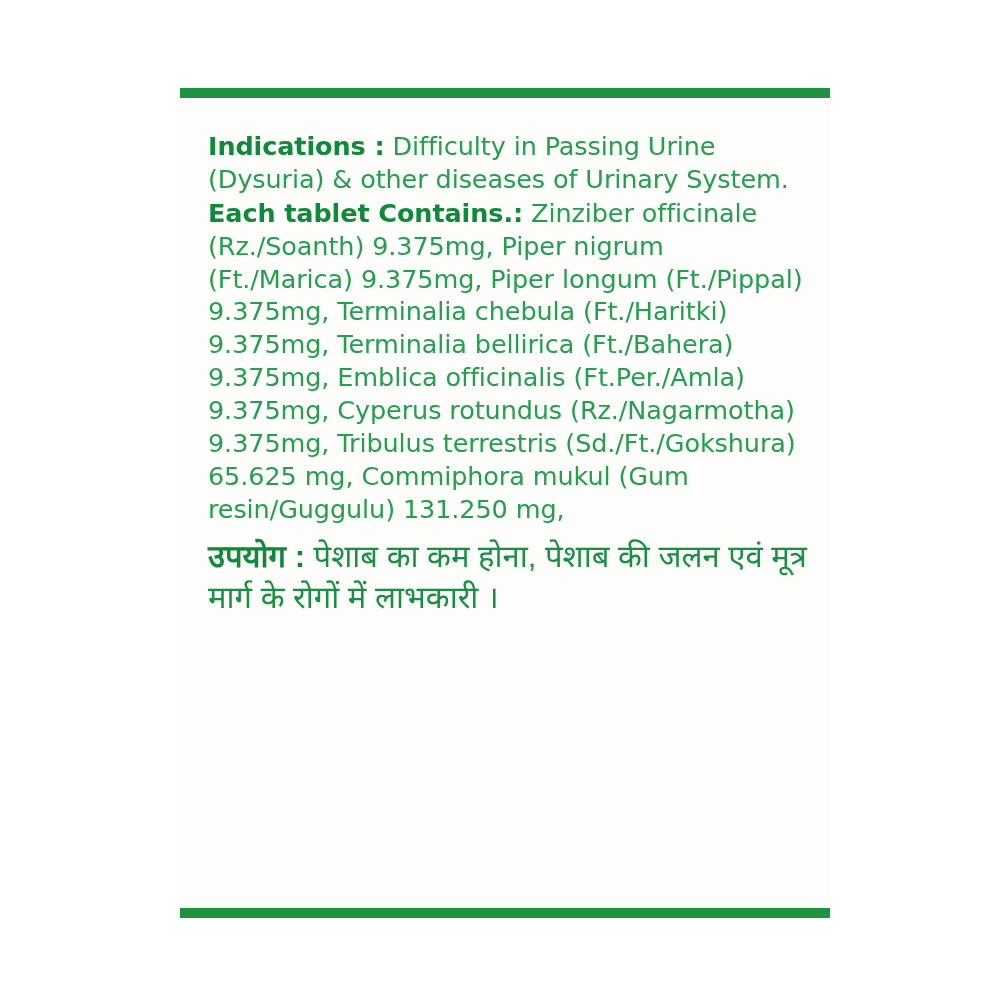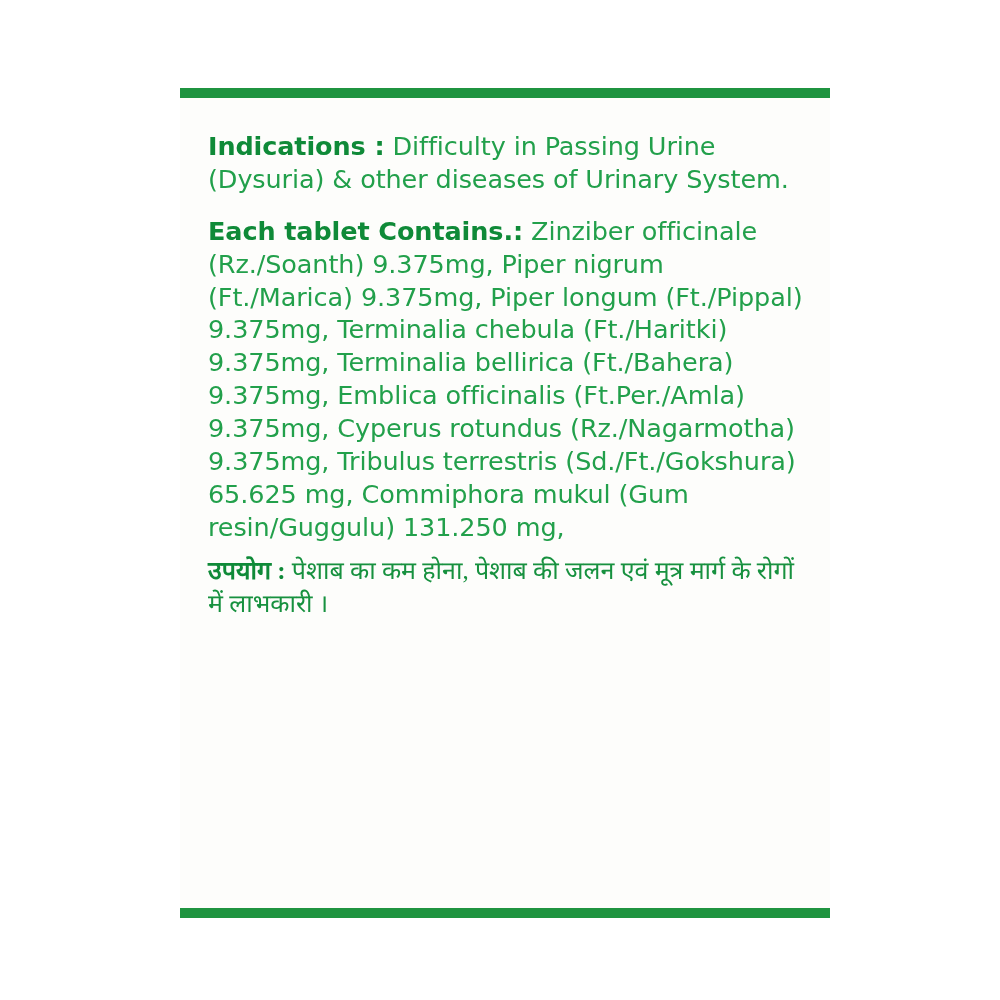--- a/index.html
+++ b/index.html
@@ -52,25 +52,25 @@
     line-height: 1.29;
     color: #22a04b;
     margin: 0 0 0 0;
     letter-spacing: -0.1px;
   }
   .para .lead {
     font-weight: bold;
     color: #0f8a38;
   }
   .para + .para {
-    margin-top: 19px;
+    margin-top: 1px;
   }
   .hindi {
-    font-family: Liberation Serif, serif;
-    font-size: 25px;
+    font-family: Liberation Sans, sans-serif;
+    font-size: 31px;
     line-height: 1.33;
     color: #17913f;
     margin: 0;
   }
   .hindi .lead {
     font-weight: bold;
     color: #0f8a38;
   }
   .block-usage { margin-top: 10px; }
   .block-dose-hi { margin-top: 18px; }

